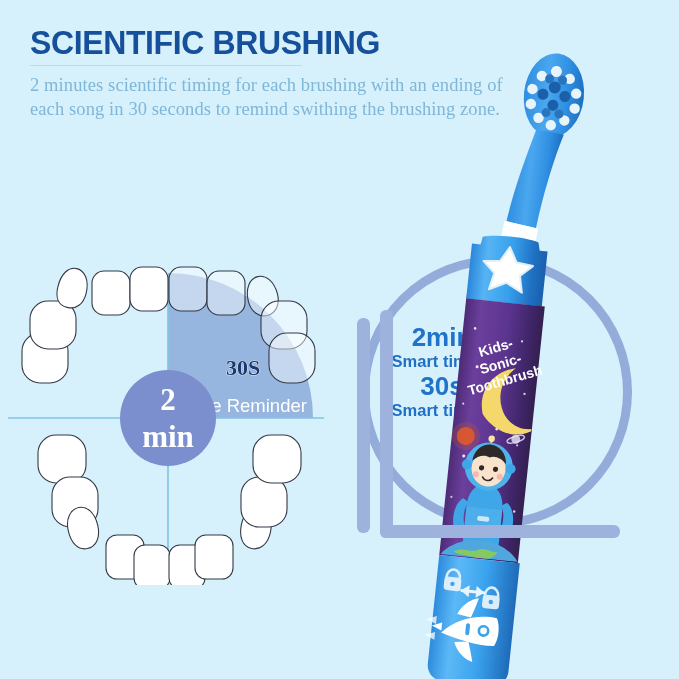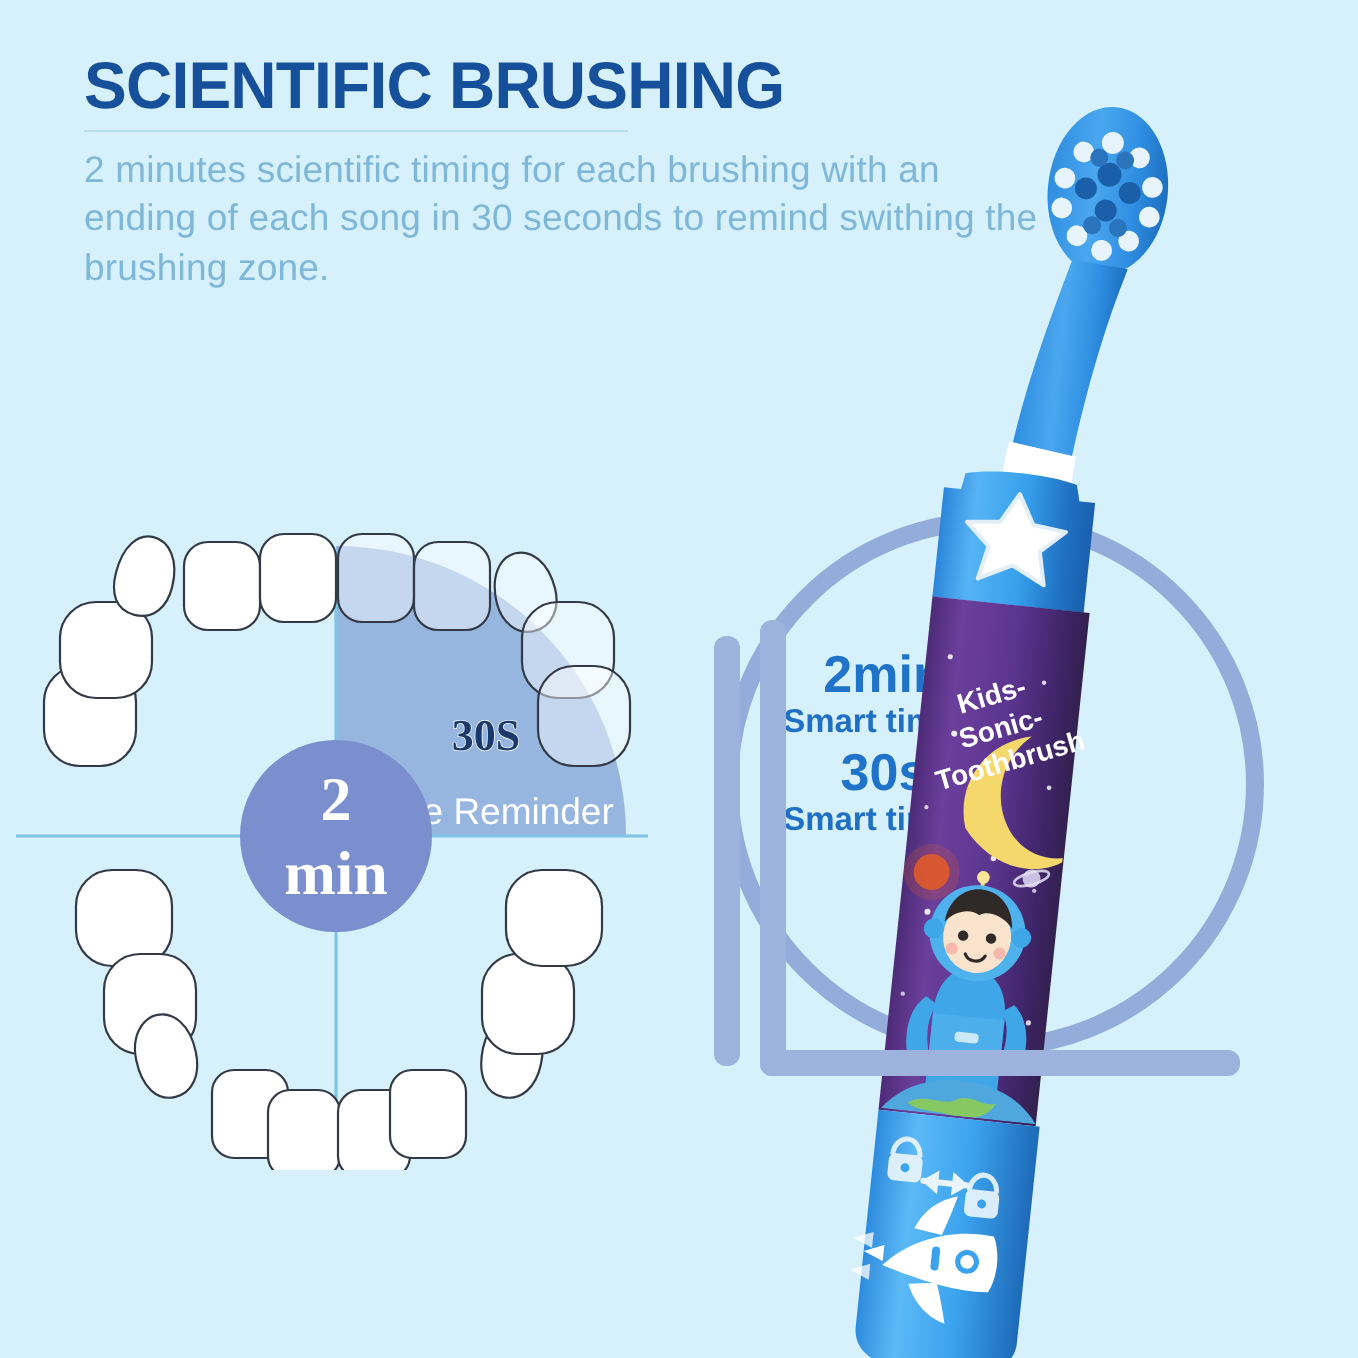--- a/index.html
+++ b/index.html
@@ -17,21 +17,21 @@
     position: relative;
     width: 679px;
     height: 679px;
     background: #d6f0fc;
     overflow: hidden;
   }
 
   
   #header {
     position: absolute;
-    left: 42px;
+    left: 30px;
     top: 26px;
     width: 500px;
   }
   #page-title {
     font-family: "Liberation Sans", sans-serif;
     font-size: 33px;
     font-weight: bold;
     letter-spacing: -0.4px;
     color: #17509a;
     line-height: 1.05;
@@ -45,20 +45,21 @@
     height: 1px;
     background: #b9dced;
   }
   #subtitle {
     margin-top: 7px;
     font-size: 18.5px;
     line-height: 1.33;
     color: #7fb7d8;
     letter-spacing: 0.1px;
     width: 480px;
+    font-family: Liberation Serif, serif;
   }
 
   
   #teeth-panel {
     position: absolute;
     left: 0px;
     top: 255px;
     width: 340px;
     height: 330px;
   }

